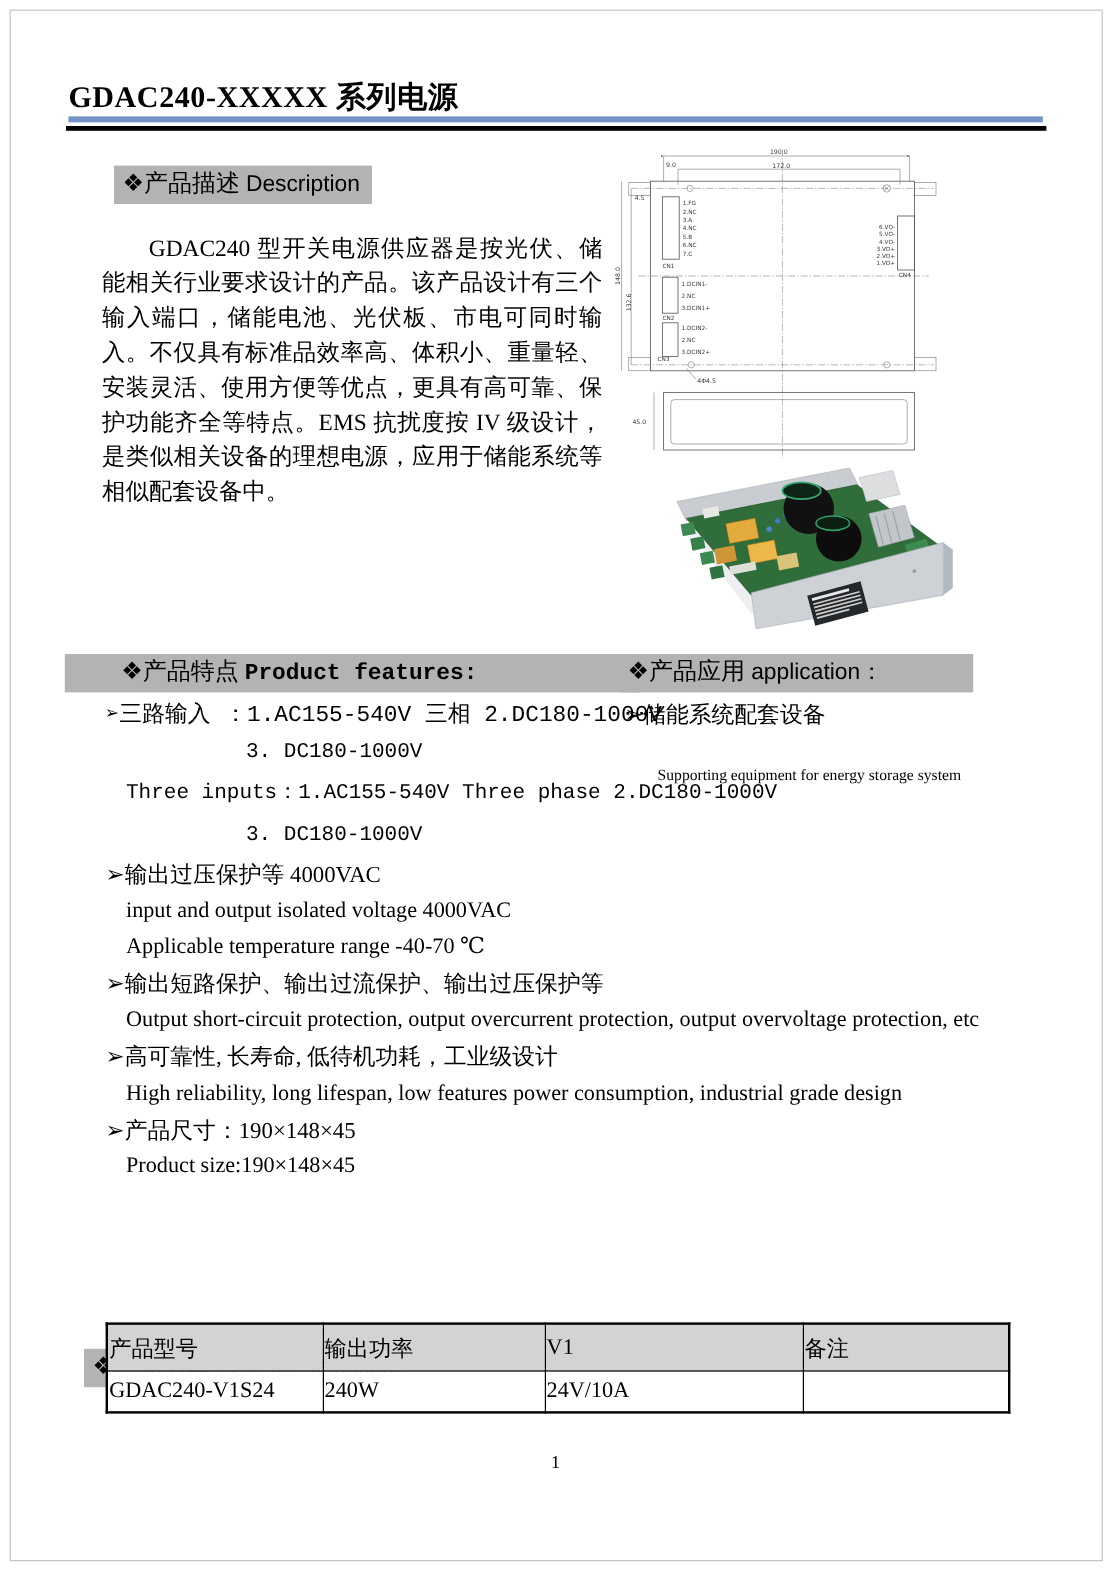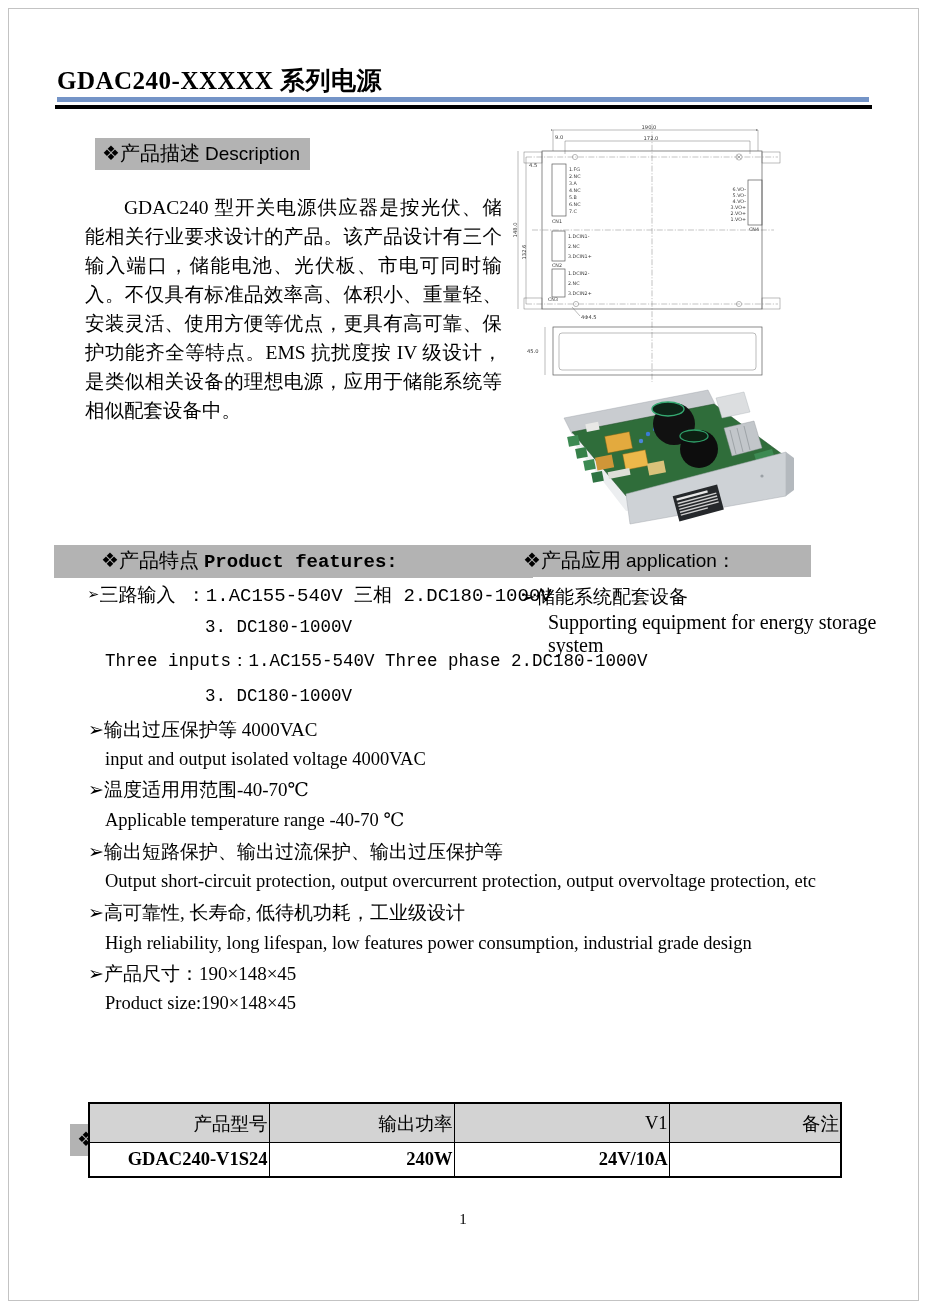--- a/index.html
+++ b/index.html
@@ -28,29 +28,29 @@
 
   
   #features-list{position:absolute;left:88px;top:586px;width:796px;}
   .f-line{height:31px;line-height:21px;font-size:19px;white-space:nowrap;}
   .f-cn{font-family:"Liberation Serif","DejaVu Serif",serif;}
   .f-en{padding-left:17px;font-size:18.5px;}
   .f-ind{padding-left:117px;}
   .f-mono{font-family:"Liberation Mono","DejaVu Sans Mono",monospace;font-size:17.5px;}
   #application-list{position:absolute;left:520px;top:586px;width:370px;}
   #application-list .a-cn{font-size:19px;line-height:21px;}
-  #application-list .a-en{margin-top:4px;padding-left:28px;font-size:20px;}
+  #application-list .a-en{margin-top:31px;padding-left:28px;font-size:13px;}
 
   
   #sel-table{position:absolute;left:88px;top:1102px;width:752px;border-collapse:collapse;
              table-layout:fixed;border:2px solid #000;}
-  #sel-table th,#sel-table td{border:1px solid #000;text-align:right;vertical-align:middle;
+  #sel-table th,#sel-table td{border:1px solid #000;text-align:left;vertical-align:middle;
              font-weight:normal;font-size:18.5px;font-family:"Liberation Serif","DejaVu Serif",serif;margin-top:36px;}
   #sel-table th{background:#d3d3d3;height:36px;}
-  #sel-table td{height:31px;background:#fff;font-weight:bold;}
+  #sel-table td{height:31px;background:#fff;}
 
   #page-num{position:absolute;left:0;top:1211px;width:926px;text-align:center;font-size:15px;}
 
   
   #tech-drawing{position:absolute;left:512px;top:124px;}
   #product-photo{position:absolute;left:556px;top:376px;}
   .d-txt{font-family:"DejaVu Sans",sans-serif;font-size:4.8px;fill:#3a3a3a;}
   .d-dim{font-family:"DejaVu Sans",sans-serif;font-size:5.2px;fill:#3a3a3a;}
   .d-ln{stroke:#5a5a5a;stroke-width:.7;fill:none;}
   .d-thin{stroke:#6a6a6a;stroke-width:.45;fill:none;}
@@ -214,21 +214,20 @@
     <span class="en">application：</span>
   </div>
 
   <div id="features-list">
     <div class="f-line f-cn f-mono" style="font-size:19px">➢三路输入 ：1.AC155-540V 三相 2.DC180-1000V</div>
     <div class="f-line f-ind f-mono" style="height:34px">3. DC180-1000V</div>
     <div class="f-line f-en f-mono" style="height:35px">Three inputs：1.AC155-540V Three phase 2.DC180-1000V</div>
     <div class="f-line f-ind f-mono" style="height:33px">3. DC180-1000V</div>
     <div class="f-line f-cn" style="height:30px">➢输出过压保护等 4000VAC</div>
     <div class="f-line f-en" style="height:30px">input and output isolated voltage 4000VAC</div>
-    <div class="f-line f-cn">➢温度适用用范围-40-70℃</div>
     <div class="f-line f-en">Applicable temperature range -40-70 ℃</div>
     <div class="f-line f-cn" style="height:30px">➢输出短路保护、输出过流保护、输出过压保护等</div>
     <div class="f-line f-en">Output short-circuit protection, output overcurrent protection, output overvoltage protection, etc</div>
     <div class="f-line f-cn">➢高可靠性, 长寿命, 低待机功耗，工业级设计</div>
     <div class="f-line f-en" style="height:30px">High reliability, long lifespan, low features power consumption, industrial grade design</div>
     <div class="f-line f-cn" style="height:30px">➢产品尺寸：190×148×45</div>
     <div class="f-line f-en">Product size:190×148×45</div>
   </div>
 
   <div id="application-list">

